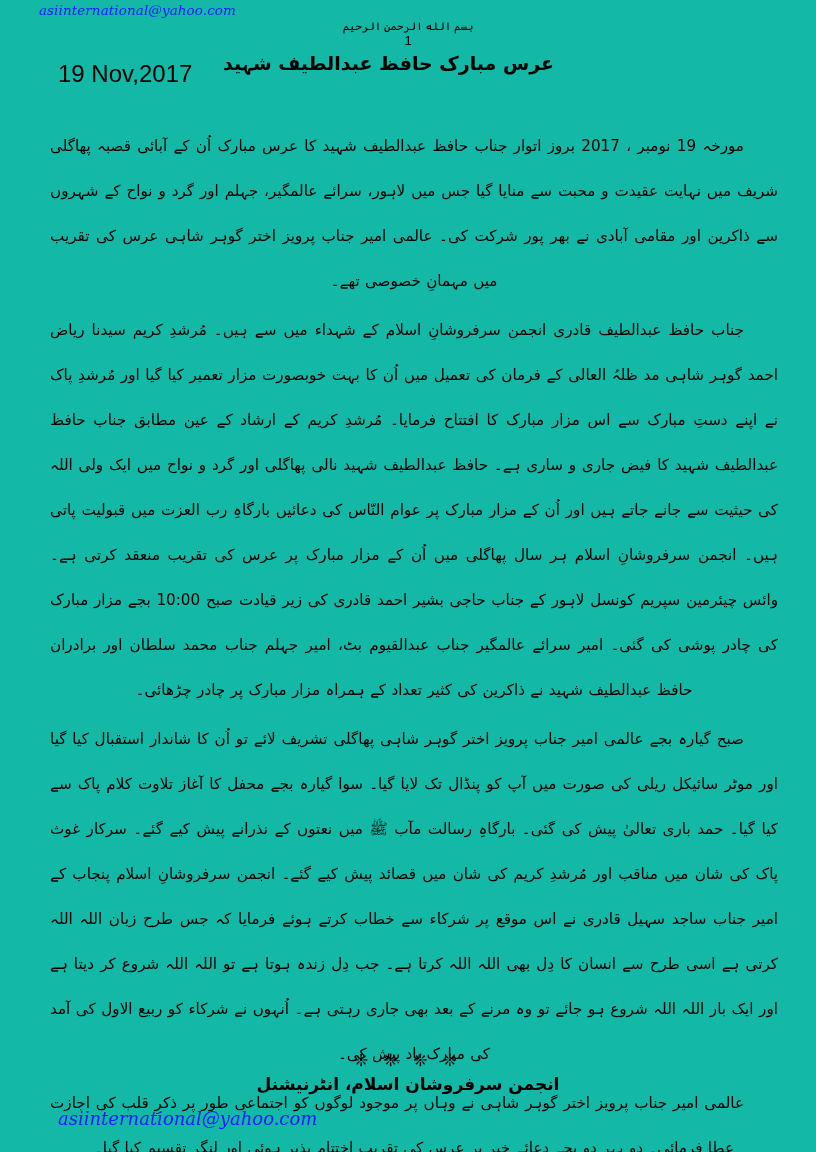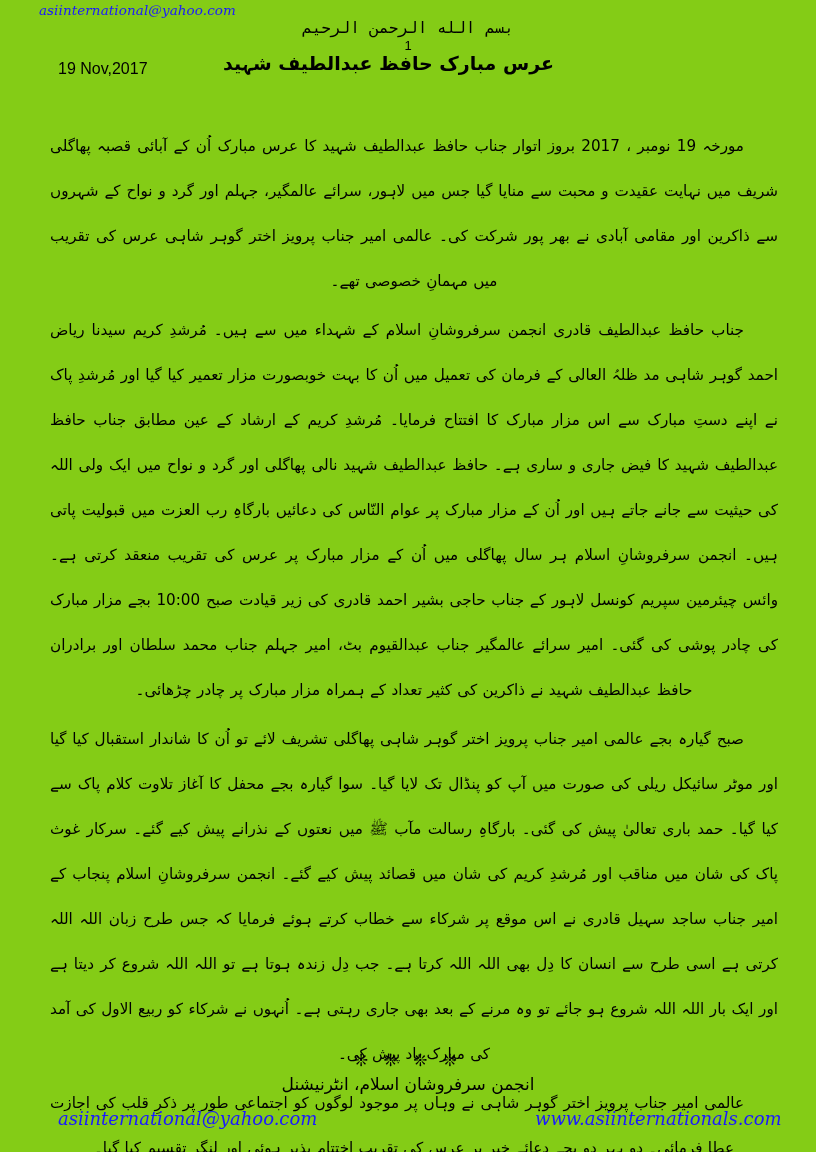--- a/index.html
+++ b/index.html
@@ -15,21 +15,21 @@
     overflow: hidden;
     font-family: "DejaVu Sans", sans-serif;
     color: #000000;
   }
 
   .page {
     position: relative;
     width: 816px;
     height: 1152px;
     box-sizing: border-box;
-    background: #84cc16;
+    background: #14b8a6;
   }
 
   
   .hdr-email {
     position: absolute;
     top: 2px;
     right: 580px;       
     left: auto;
     direction: ltr;
     text-align: left;
@@ -42,22 +42,22 @@
   }
 
   .bismillah-wrap {
     position: absolute;
     top: 20px;
     left: 0;
     right: 0;
     text-align: center;
   }
   .bismillah {
-    font-family: Liberation Mono, monospace;
-    font-size: 16px;
+    font-family: Liberation Serif, serif;
+    font-size: 11px;
     line-height: 1.15;
     color: #000;
     direction: rtl;
   }
   .page-no {
     font-family: "Liberation Sans", sans-serif;
     font-size: 13px;
     line-height: 1.1;
     margin-top: 1px;
     color: #000;
@@ -70,21 +70,21 @@
     left: 0;
     right: 0;
     height: 62px;
   }
   .doc-date {
     position: absolute;
     top: 10px;
     left: 58px;
     direction: ltr;
     font-family: "Liberation Sans", sans-serif;
-    font-size: 16px;
+    font-size: 24px;
     font-weight: 400;
     color: #000;
     white-space: nowrap;
   }
   .doc-title {
     position: absolute;
     top: 2px;
     right: 262px;
     direction: rtl;
     font-family: "DejaVu Sans", sans-serif;
@@ -133,21 +133,21 @@
   
   .signature {
     position: absolute;
     top: 1074px;
     left: 0;
     right: 0;
     text-align: center;
     direction: rtl;
     font-family: "DejaVu Sans", sans-serif;
     font-size: 17px;
-    font-weight: 400;
+    font-weight: 700;
     color: #000;
   }
 
   
   .footer {
     position: absolute;
     top: 1108px;
     left: 0;
     right: 0;
     height: 30px;
@@ -190,16 +190,15 @@
     <p class="para indent">عالمی امیر جناب پرویز اختر گوہر شاہی نے وہاں پر موجود لوگوں کو اجتماعی طور پر ذکرِ قلب کی اجازت عطا فرمائی۔ دو پہر دو بجے دعائے خیر پر عرس کی تقریب اختتام پذیر ہوئی اور لنگر تقسیم کیا گیا۔</p>
 
   </div>
 
   <div class="ornament">❊ ❊ ❊ ❊</div>
 
   <div class="signature">انجمن سرفروشان اسلام، انٹرنیشنل</div>
 
   <div class="footer">
     <div class="foot-link foot-email">asiinternational@yahoo.com</div>
-    <div class="foot-link foot-site">www.asiinternationals.com</div>
   </div>
 
 </div>
 
 </body></html>

